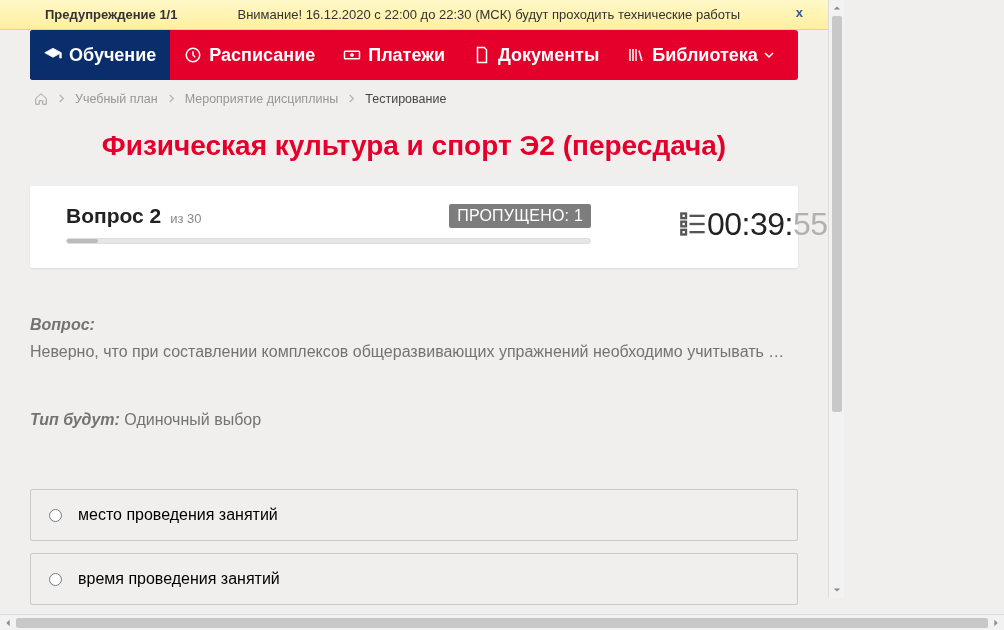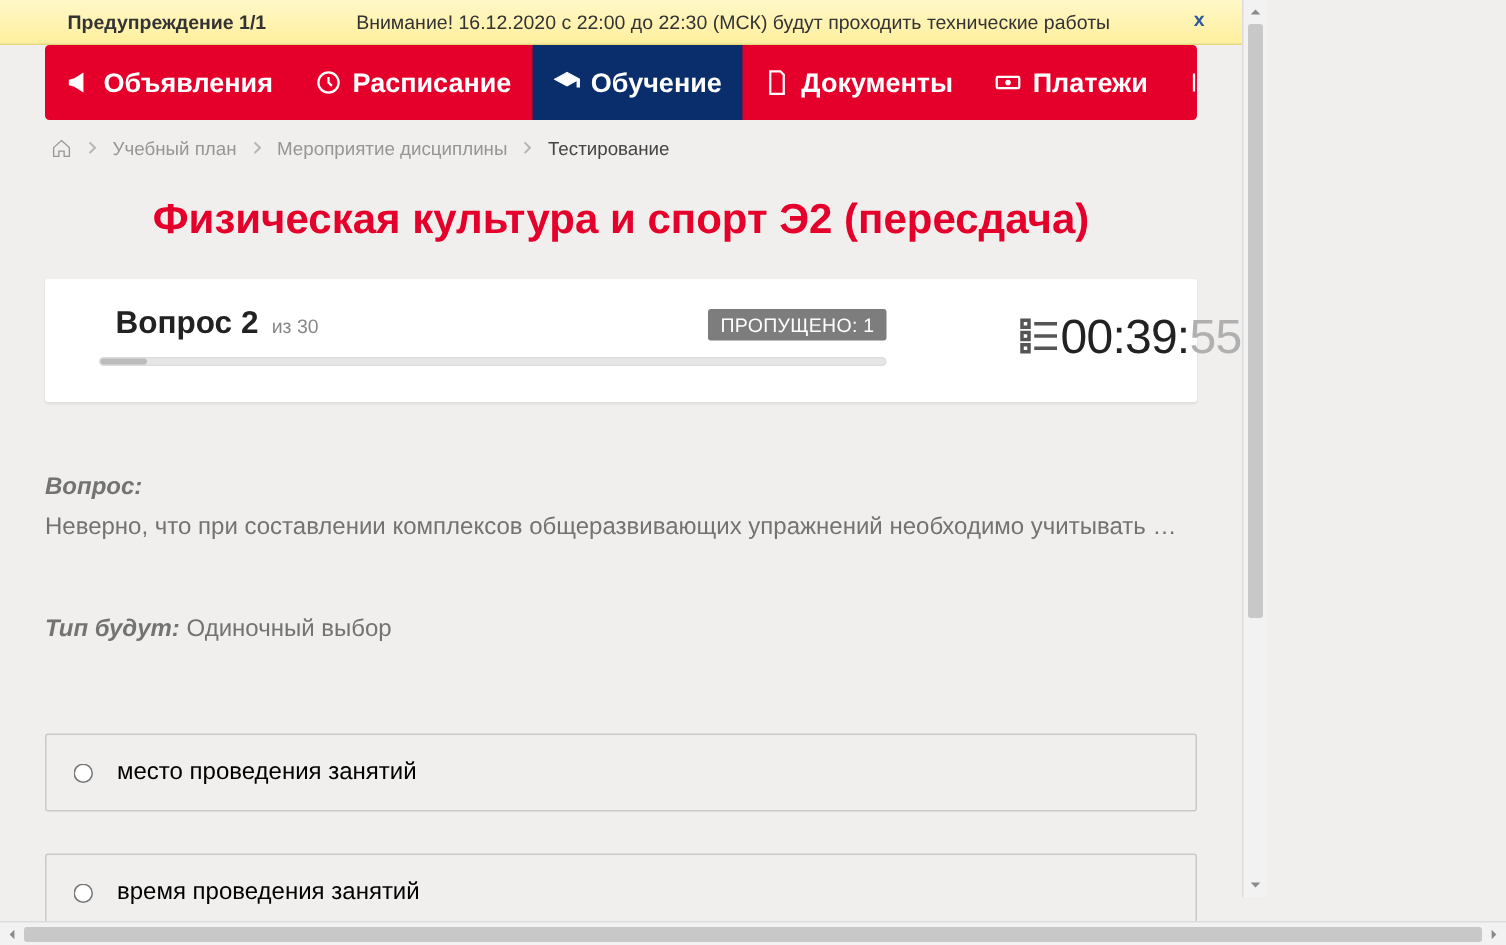--- a/index.html
+++ b/index.html
@@ -21,41 +21,41 @@
   .crumbs { display: flex; align-items: flex-start; padding: 12px 30px 6px 34px; font-size: 12.5px; color: #969696; gap: 9px; }
   .crumbs a { color: #969696; text-decoration: none; }
   .crumbs .current { color: #444; }
   .crumb-sep svg { width: 9px; height: 9px; stroke: #b5b5b5; }
   .home-icon { width: 14px; height: 14px; stroke: #969696; fill: none; }
 
   .page-title { text-align: center; font-size: 28px; font-weight: bold; color: #e4002b; padding: 18px 0 24px; font-family: "Trebuchet MS", Arial, sans-serif; }
 
   .status-card { margin: 0 30px; background: #fff; border-radius: 2px; box-shadow: 0 1px 2px rgba(0,0,0,0.08); padding: 18px 30px 24px 36px; display: flex; align-items: center; position: relative; }
   .status-left { flex: 0 0 525px; }
-  .q-line { display: flex; align-items: center; justify-content: space-between; margin-bottom: 10px; margin-left: 11px; }
+  .q-line { display: flex; align-items: center; justify-content: space-between; margin-bottom: 10px; }
   .q-num { font-size: 21px; color: #222; font-weight: bold; }
   .q-total { font-size: 13px; color: #888; font-weight: normal; margin-left: 3px; }
-  .skipped { background: #7d7d7d; color: #fff; font-size: 13px; padding: 3px 8px; border-radius: 2px; letter-spacing: 0.2px; }
+  .skipped { background: #7d7d7d; color: #fff; font-size: 16px; padding: 3px 8px; border-radius: 2px; letter-spacing: 0.2px; }
   .progress { height: 6px; background: #e6e6e6; border-radius: 3px; position: relative; border:1px solid #ddd; }
   .progress-fill { height: 100%; width: 6%; background: #bbb; border-radius: 3px; }
 
   .list-toggle { margin-left: 88px; width: 28px; height: 28px; cursor: pointer; }
   .list-toggle svg { width: 28px; height: 28px; stroke: #555; }
 
   .timer { margin-left: auto; font-size: 32px; color: #222; font-family: "Trebuchet MS", Arial, sans-serif; letter-spacing: -0.5px; }
   .timer .sec { color: #b0b0b0; }
 
   .question-block { margin: 48px 30px 0; color: #737373; font-size: 16px; }
   .q-label { font-weight: bold; font-style: italic; margin-bottom: 6px; }
   .q-text { margin-bottom: 48px; line-height: 1.45; }
   .atype { margin-bottom: 60px; }
   .atype-label { font-weight: bold; font-style: italic; }
 
   .answers { margin: 0 30px; }
-  .answer { border: 1px solid #c9c9c9; border-radius: 2px; padding: 16px 18px; margin-bottom: 28px; display: flex; align-items: center; cursor: pointer; background:#f0efed; }
+  .answer { border: 1px solid #c9c9c9; border-radius: 2px; padding: 16px 18px; margin-bottom: 12px; display: flex; align-items: center; cursor: pointer; background:#f0efed; }
   .answer input { margin-right: 16px; }
 
   
   .h-scroll { position: absolute; left: 0; right: 0; bottom: 0; height: 16px; background: #f2f2f2; border-top: 1px solid #dcdcdc; display: flex; align-items: center; }
   .h-scroll .arrow { width: 16px; height: 16px; display:flex; align-items:center; justify-content:center; }
   .h-scroll .arrow svg { width: 8px; height: 8px; fill: #8a8a8a; }
   .h-scroll .track { flex: 1; height: 14px; background: #f2f2f2; position: relative; }
   .h-scroll .thumb { position: absolute; left: 0; top: 2px; right: 0; height: 10px; background: #c8c8c8; border-radius: 2px; }
 
   .v-scroll { position: absolute; top: 0; right: 0; bottom: 16px; width: 16px; background: #f2f2f2; border-left: 1px solid #dcdcdc; display: flex; flex-direction: column; align-items: center; }
@@ -73,51 +73,45 @@
   <div class="content-inner">
 
     <div class="alert-bar">
       <span class="alert-title">Предупреждение 1/1</span>
       <span class="alert-msg">Внимание! 16.12.2020 с 22:00 до 22:30 (МСК) будут проходить технические работы</span>
       <span class="alert-close">x</span>
     </div>
 
     <div class="nav-wrap">
       <div class="nav">
-        <div class="nav-item">
-          <svg class="nav-icon" viewBox="0 0 24 24">
-              <path d="M3 10v4l4 1 8 5V4l-8 5-4 1z" fill="#fff"></path>
-            </svg>
-          <span>Объявления</span>
+        <div class="nav-item active">
+          <svg class="nav-icon" viewBox="0 0 24 24">
+              <path d="M12 3L1 9l11 6 9-5v6h2V9L12 3z" fill="#fff"></path>
+            </svg>
+          <span>Обучение</span>
         </div>
         <div class="nav-item">
           <svg class="nav-icon" viewBox="0 0 24 24">
               <circle cx="12" cy="12" r="9" fill="none" stroke="#fff" stroke-width="2"></circle>
               <path d="M12 7v5l3 3" stroke="#fff" stroke-width="2" fill="none"></path>
             </svg>
           <span>Расписание</span>
         </div>
-        <div class="nav-item active">
-          <svg class="nav-icon" viewBox="0 0 24 24">
-              <path d="M12 3L1 9l11 6 9-5v6h2V9L12 3z" fill="#fff"></path>
-            </svg>
-          <span>Обучение</span>
-        </div>
-        <div class="nav-item">
-          <svg class="nav-icon" viewBox="0 0 24 24">
-              <path d="M6 2h9l3 3v17H6V2z" fill="none" stroke="#fff" stroke-width="2"></path>
-            </svg>
-          <span>Документы</span>
-        </div>
         <div class="nav-item">
           <svg class="nav-icon" viewBox="0 0 24 24">
               <rect x="2" y="7" width="20" height="10" rx="1" fill="none" stroke="#fff" stroke-width="2"></rect>
               <circle cx="12" cy="12" r="2" fill="#fff"></circle>
             </svg>
           <span>Платежи</span>
+        </div>
+        <div class="nav-item">
+          <svg class="nav-icon" viewBox="0 0 24 24">
+              <path d="M6 2h9l3 3v17H6V2z" fill="none" stroke="#fff" stroke-width="2"></path>
+            </svg>
+          <span>Документы</span>
         </div>
         <div class="nav-item">
           <svg class="nav-icon" viewBox="0 0 24 24">
               <path d="M4 4v16M8 4v16M12 4v16M16 6l4 14" stroke="#fff" stroke-width="2" fill="none"></path>
             </svg>
           <span>Библиотека</span>
           <svg class="nav-chevron" viewBox="0 0 10 10">
               <path d="M1 3l4 4 4-4" stroke="#fff" stroke-width="1.5" fill="none"></path>
             </svg>
         </div>

